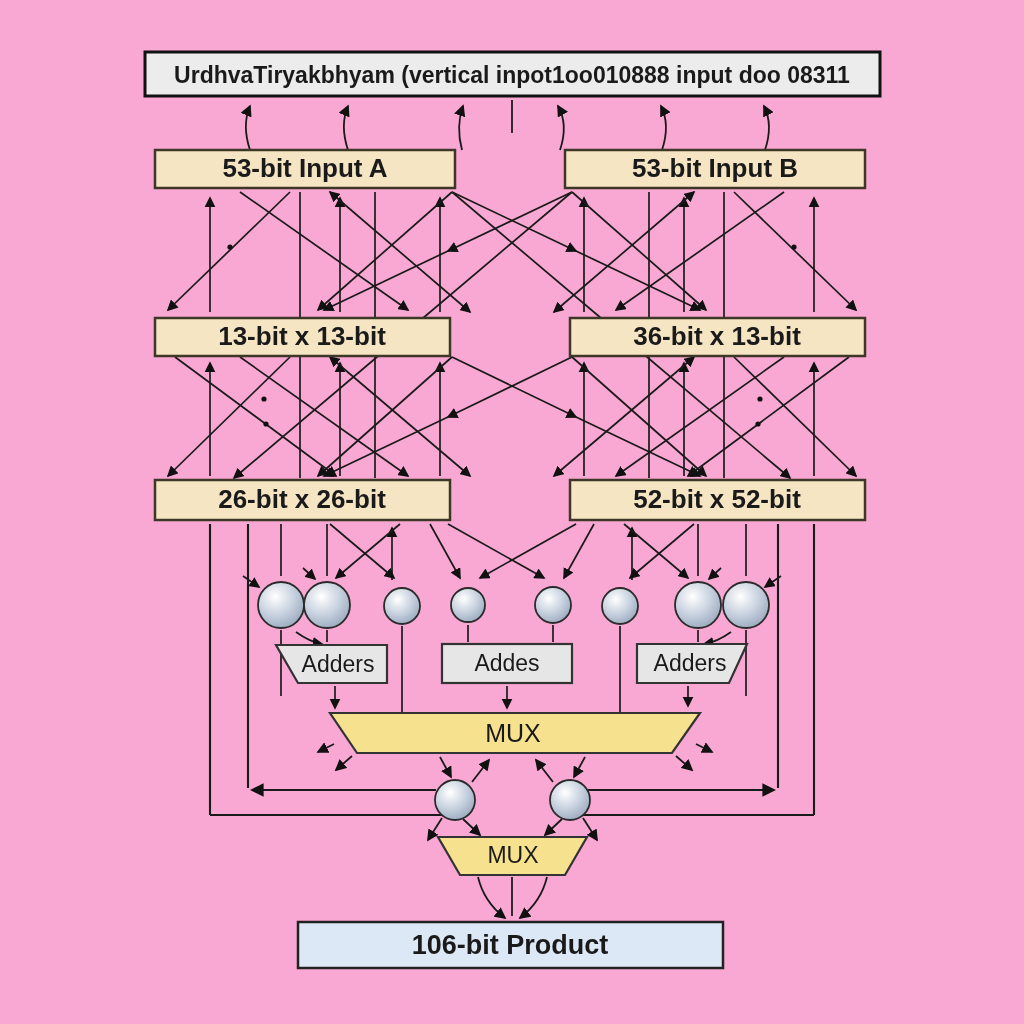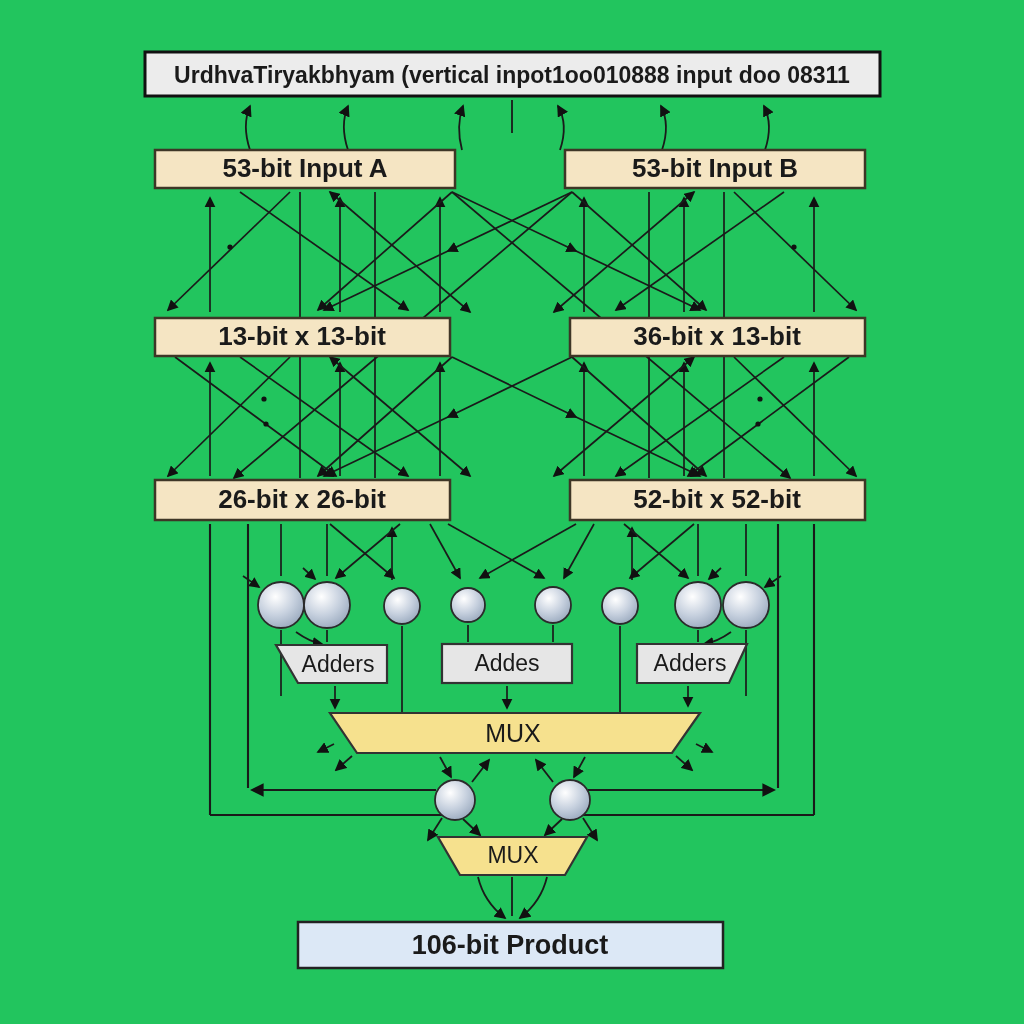--- a/index.html
+++ b/index.html
@@ -1,16 +1,16 @@
 <!DOCTYPE html>
 <html><head>
 <meta charset="utf-8">
 <style>
   html,body{margin:0;padding:0;background:#ffffff;}
-  .canvas{position:relative;width:1024px;height:1024px;background:#22c55e;overflow:hidden;
+  .canvas{position:relative;width:1024px;height:1024px;background:#f9a8d4;overflow:hidden;
           font-family:"Liberation Sans",sans-serif;}
   svg{position:absolute;left:0;top:0;}
   text{font-family:"Liberation Sans",sans-serif;fill:#1a1a1a;}
   .lbl{font-weight:bold;}
 </style>
 </head>
 <body>
 
 <div class="canvas">
 <svg width="1024" height="1024" viewBox="0 0 1024 1024">

